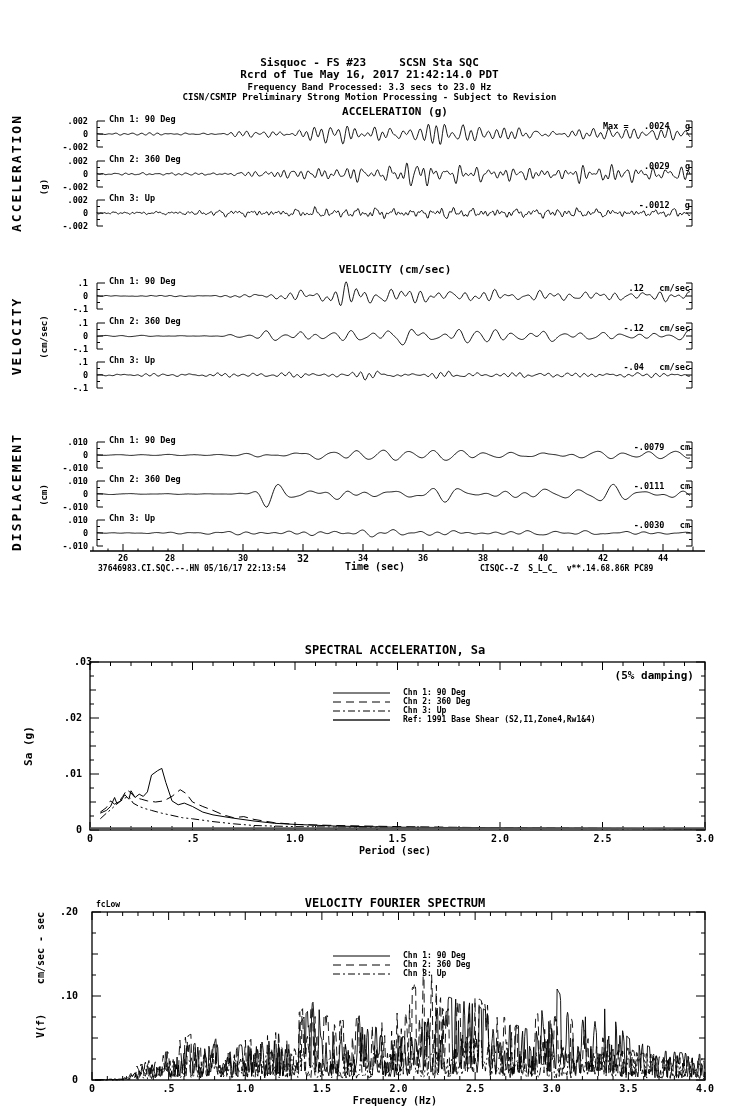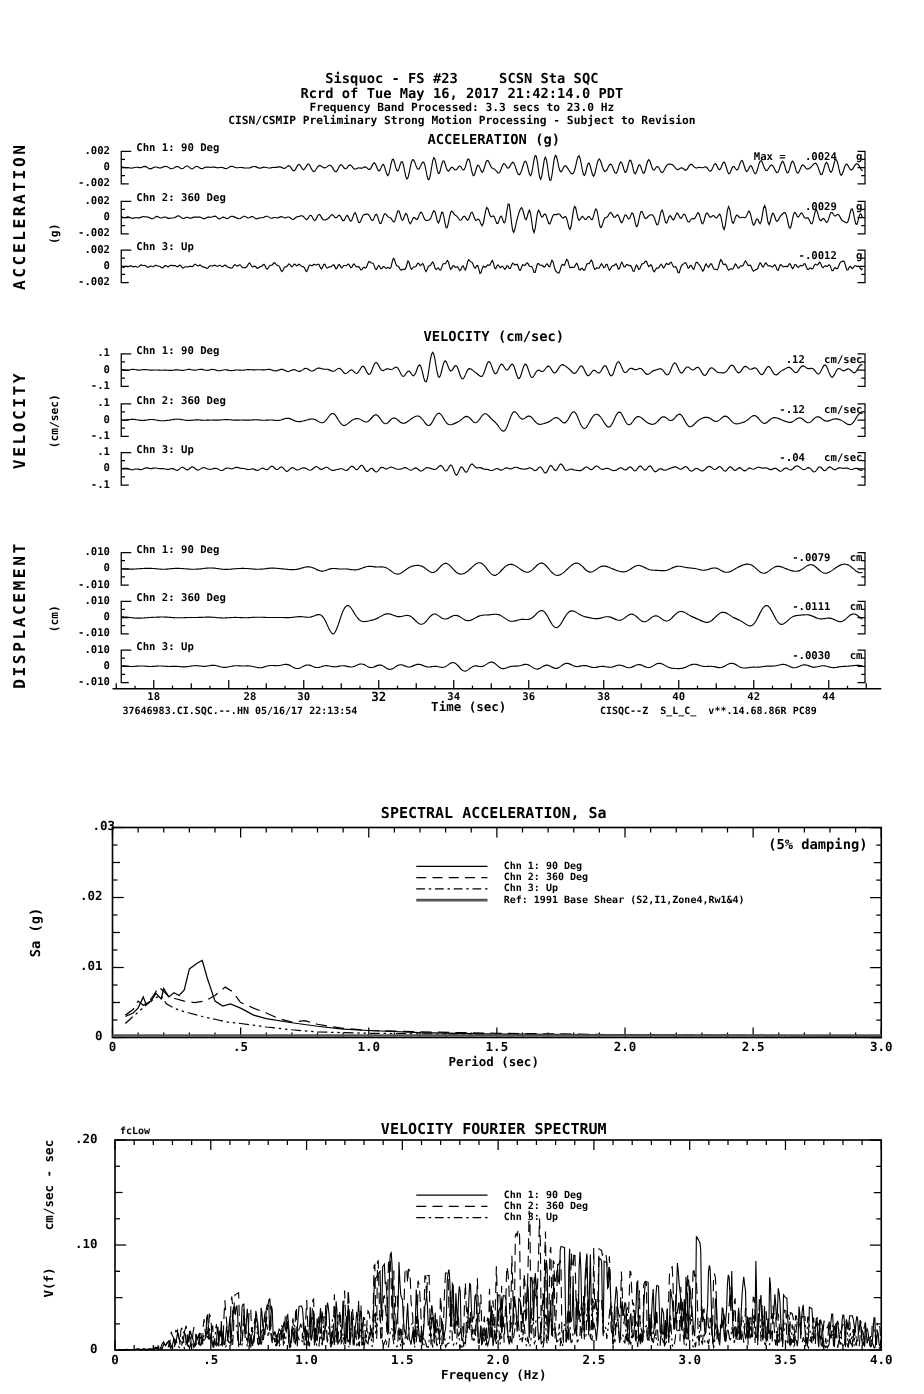--- a/index.html
+++ b/index.html
@@ -337,22 +337,22 @@
       <div class="lbl" style="font-size: 8.5px; left: 88px; top: 477px; transform: translateX(-100%);">.010</div>
       <div class="lbl" style="font-size: 8.5px; left: 88px; top: 490px; transform: translateX(-100%);">0</div>
       <div class="lbl" style="font-size: 8.5px; left: 88px; top: 503px; transform: translateX(-100%);">-.010</div>
       <div class="lbl" style="font-size: 8.5px; left: 109px; top: 475px;">Chn 2: 360 Deg</div>
       <div class="lbl" style="font-size: 8.5px; left: 690px; top: 482px; transform: translateX(-100%);">-.0111   cm</div>
       <div class="lbl" style="font-size: 8.5px; left: 88px; top: 516px; transform: translateX(-100%);">.010</div>
       <div class="lbl" style="font-size: 8.5px; left: 88px; top: 529px; transform: translateX(-100%);">0</div>
       <div class="lbl" style="font-size: 8.5px; left: 88px; top: 542px; transform: translateX(-100%);">-.010</div>
       <div class="lbl" style="font-size: 8.5px; left: 109px; top: 514px;">Chn 3: Up</div>
       <div class="lbl" style="font-size: 8.5px; left: 690px; top: 521px; transform: translateX(-100%);">-.0030   cm</div>
-      <div class="lbl" style="font-size: 8.5px; left: 123px; top: 554px; transform: translateX(-50%);">18</div>
-      <div class="lbl" style="font-size: 8.5px; left: 200px; top: 554px; transform: translateX(-50%);">28</div>
+      <div class="lbl" style="font-size: 8.5px; left: 123px; top: 554px; transform: translateX(-50%);">26</div>
+      <div class="lbl" style="font-size: 8.5px; left: 170px; top: 554px; transform: translateX(-50%);">28</div>
       <div class="lbl" style="font-size: 8.5px; left: 243px; top: 554px; transform: translateX(-50%);">30</div>
       <div class="lbl" style="font-size: 10px; left: 303px; top: 554px; transform: translateX(-50%); text-align: center;">32</div>
       <div class="lbl" style="font-size: 8.5px; left: 363px; top: 554px; transform: translateX(-50%);">34</div>
       <div class="lbl" style="font-size: 8.5px; left: 423px; top: 554px; transform: translateX(-50%);">36</div>
       <div class="lbl" style="font-size: 8.5px; left: 483px; top: 554px; transform: translateX(-50%);">38</div>
       <div class="lbl" style="font-size: 8.5px; left: 543px; top: 554px; transform: translateX(-50%);">40</div>
       <div class="lbl" style="font-size: 8.5px; left: 603px; top: 554px; transform: translateX(-50%);">42</div>
       <div class="lbl" style="font-size: 8.5px; left: 663px; top: 554px; transform: translateX(-50%);">44</div>
       <div class="lbl" style="font-size: 10px; left: 90px; top: 834px; transform: translateX(-50%);">0</div>
       <div class="lbl" style="font-size: 10px; left: 192.5px; top: 834px; transform: translateX(-50%);">.5</div>

